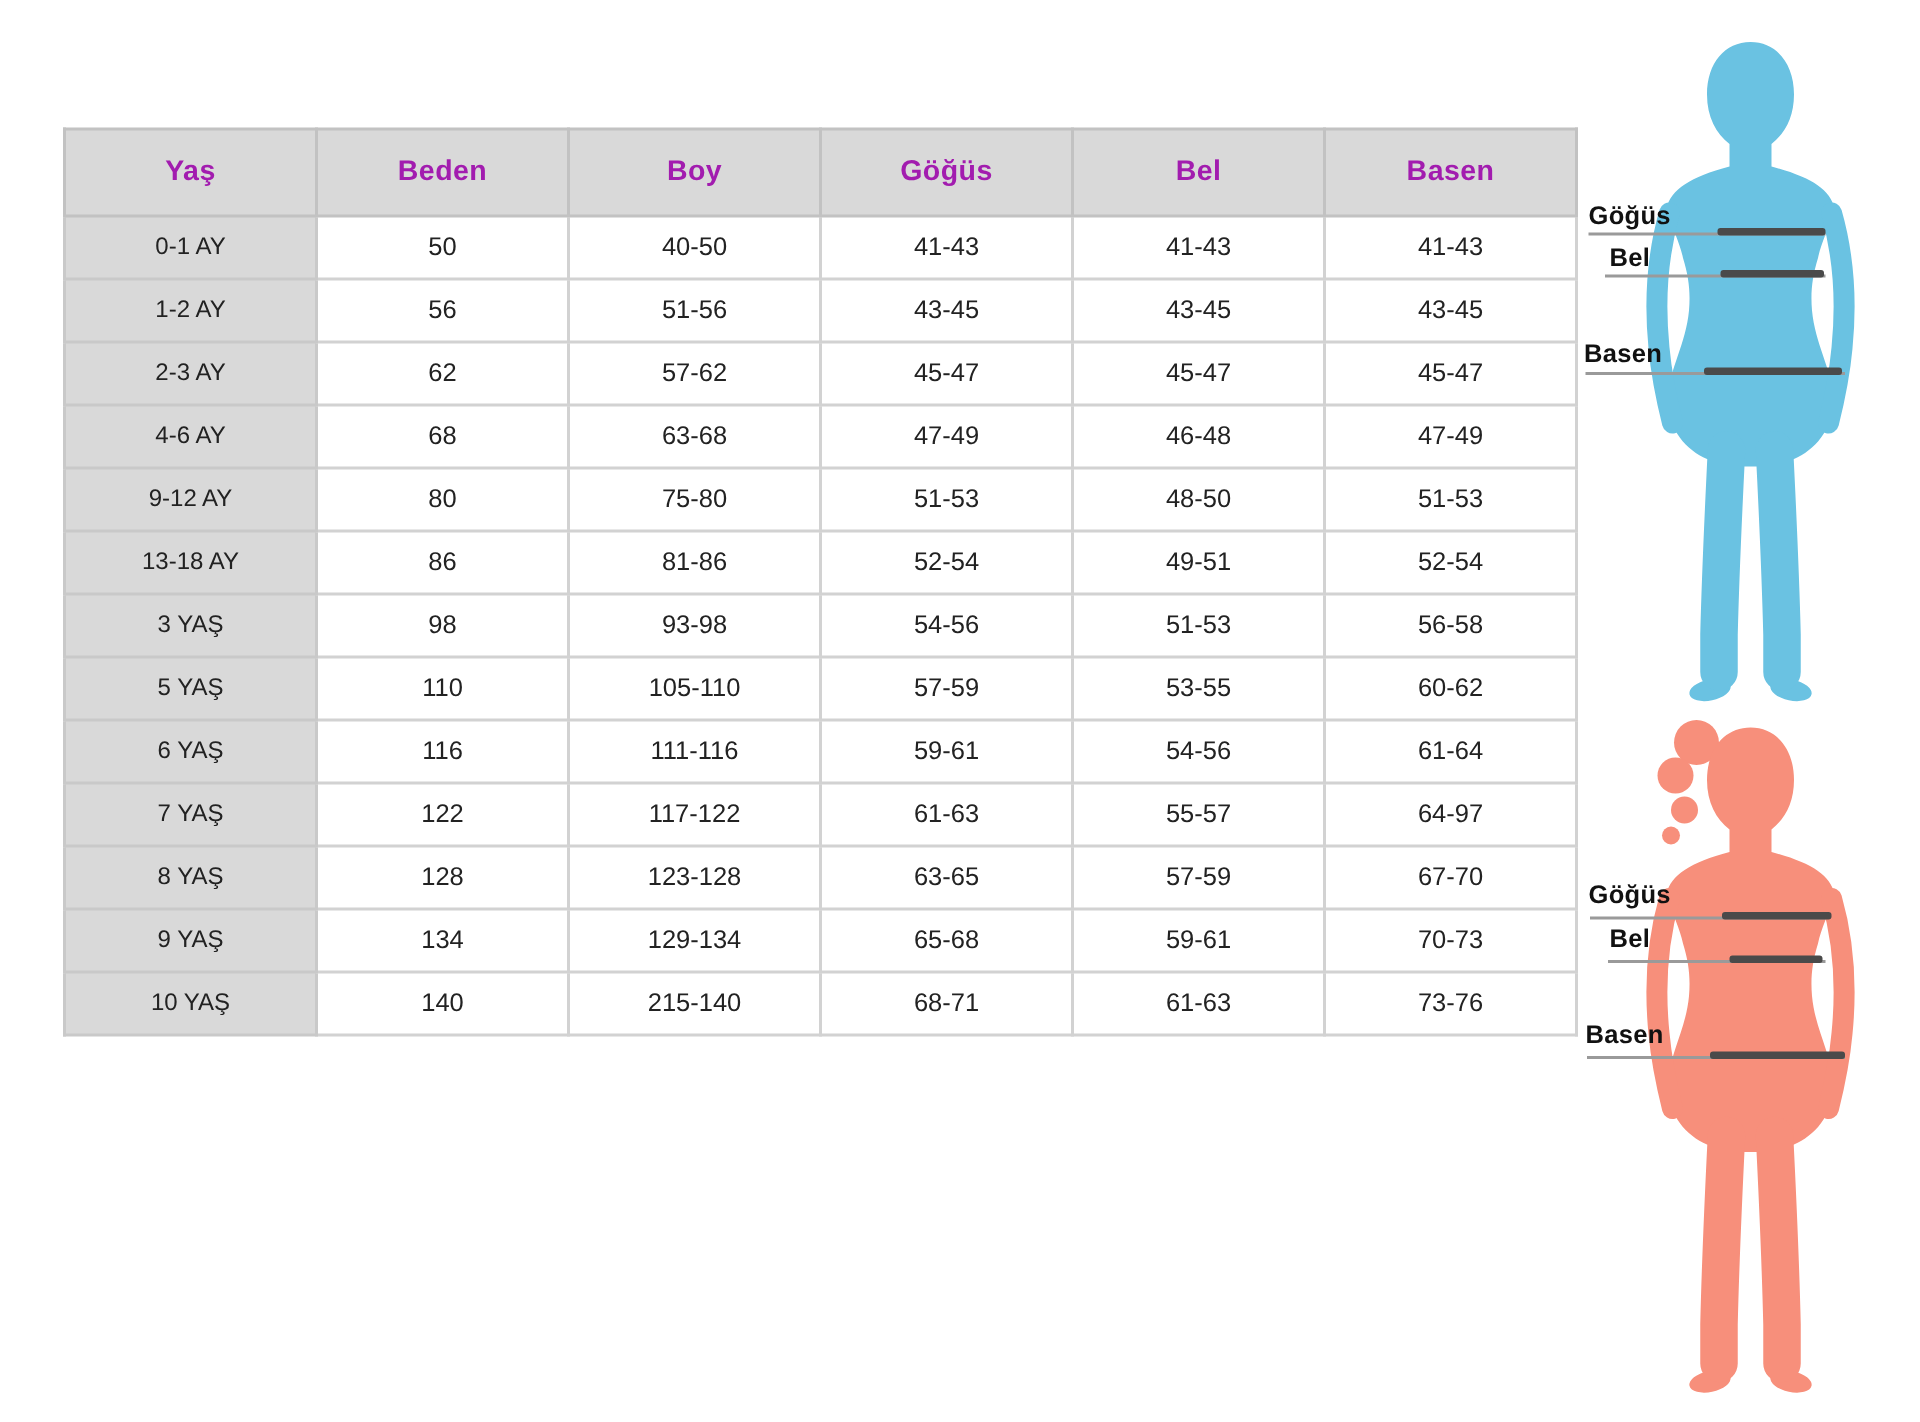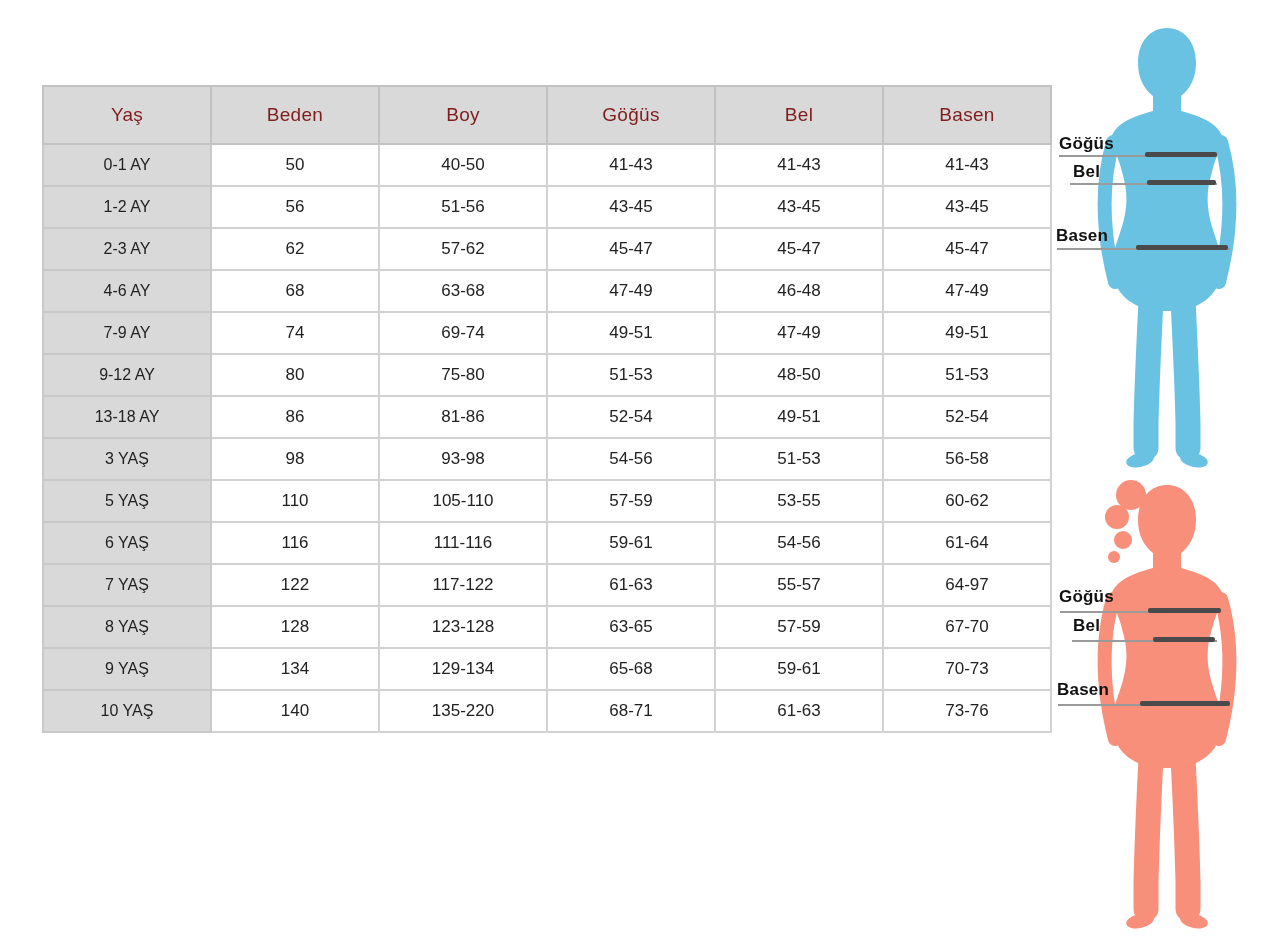--- a/index.html
+++ b/index.html
@@ -8,21 +8,21 @@
 
   
   table.size-table{
     position:absolute;left:42px;top:85px;width:1010px;
     border-collapse:collapse;table-layout:fixed;
     border:2px solid #b9b9b9;
     font-family:"Liberation Sans", sans-serif;
   }
   table.size-table th{
     height:54px;background:#d9d9d9;border:2px solid #c2c2c2;
-    font-size:19px;font-weight:normal;text-align:center;color:#7f1d1d;
+    font-size:19px;font-weight:bold;text-align:center;color:#a21caf;
     letter-spacing:0.3px;
   }
   table.size-table td{
     height:38px;background:#ffffff;border:2px solid #d2d2d2;
     font-size:17px;text-align:center;color:#222222;
   }
   table.size-table td.age-col{
     background:#d9d9d9;border:2px solid #c9c9c9;font-size:16px;
   }
 
@@ -86,28 +86,20 @@
         </tr>
         <tr>
           <td class="age-col">4-6 AY</td>
           <td>68</td>
           <td>63-68</td>
           <td>47-49</td>
           <td>46-48</td>
           <td>47-49</td>
         </tr>
         <tr>
-          <td class="age-col">7-9 AY</td>
-          <td>74</td>
-          <td>69-74</td>
-          <td>49-51</td>
-          <td>47-49</td>
-          <td>49-51</td>
-        </tr>
-        <tr>
           <td class="age-col">9-12 AY</td>
           <td>80</td>
           <td>75-80</td>
           <td>51-53</td>
           <td>48-50</td>
           <td>51-53</td>
         </tr>
         <tr>
           <td class="age-col">13-18 AY</td>
           <td>86</td>
@@ -160,21 +152,21 @@
           <td class="age-col">9 YAŞ</td>
           <td>134</td>
           <td>129-134</td>
           <td>65-68</td>
           <td>59-61</td>
           <td>70-73</td>
         </tr>
         <tr>
           <td class="age-col">10 YAŞ</td>
           <td>140</td>
-          <td>135-220</td>
+          <td>215-140</td>
           <td>68-71</td>
           <td>61-63</td>
           <td>73-76</td>
         </tr>
       </tbody>
   </table>
 
   <div class="figure-block fig-top">
     <svg viewBox="0 0 225 455" aria-hidden="true">
       <g fill="#6ac2e2">

